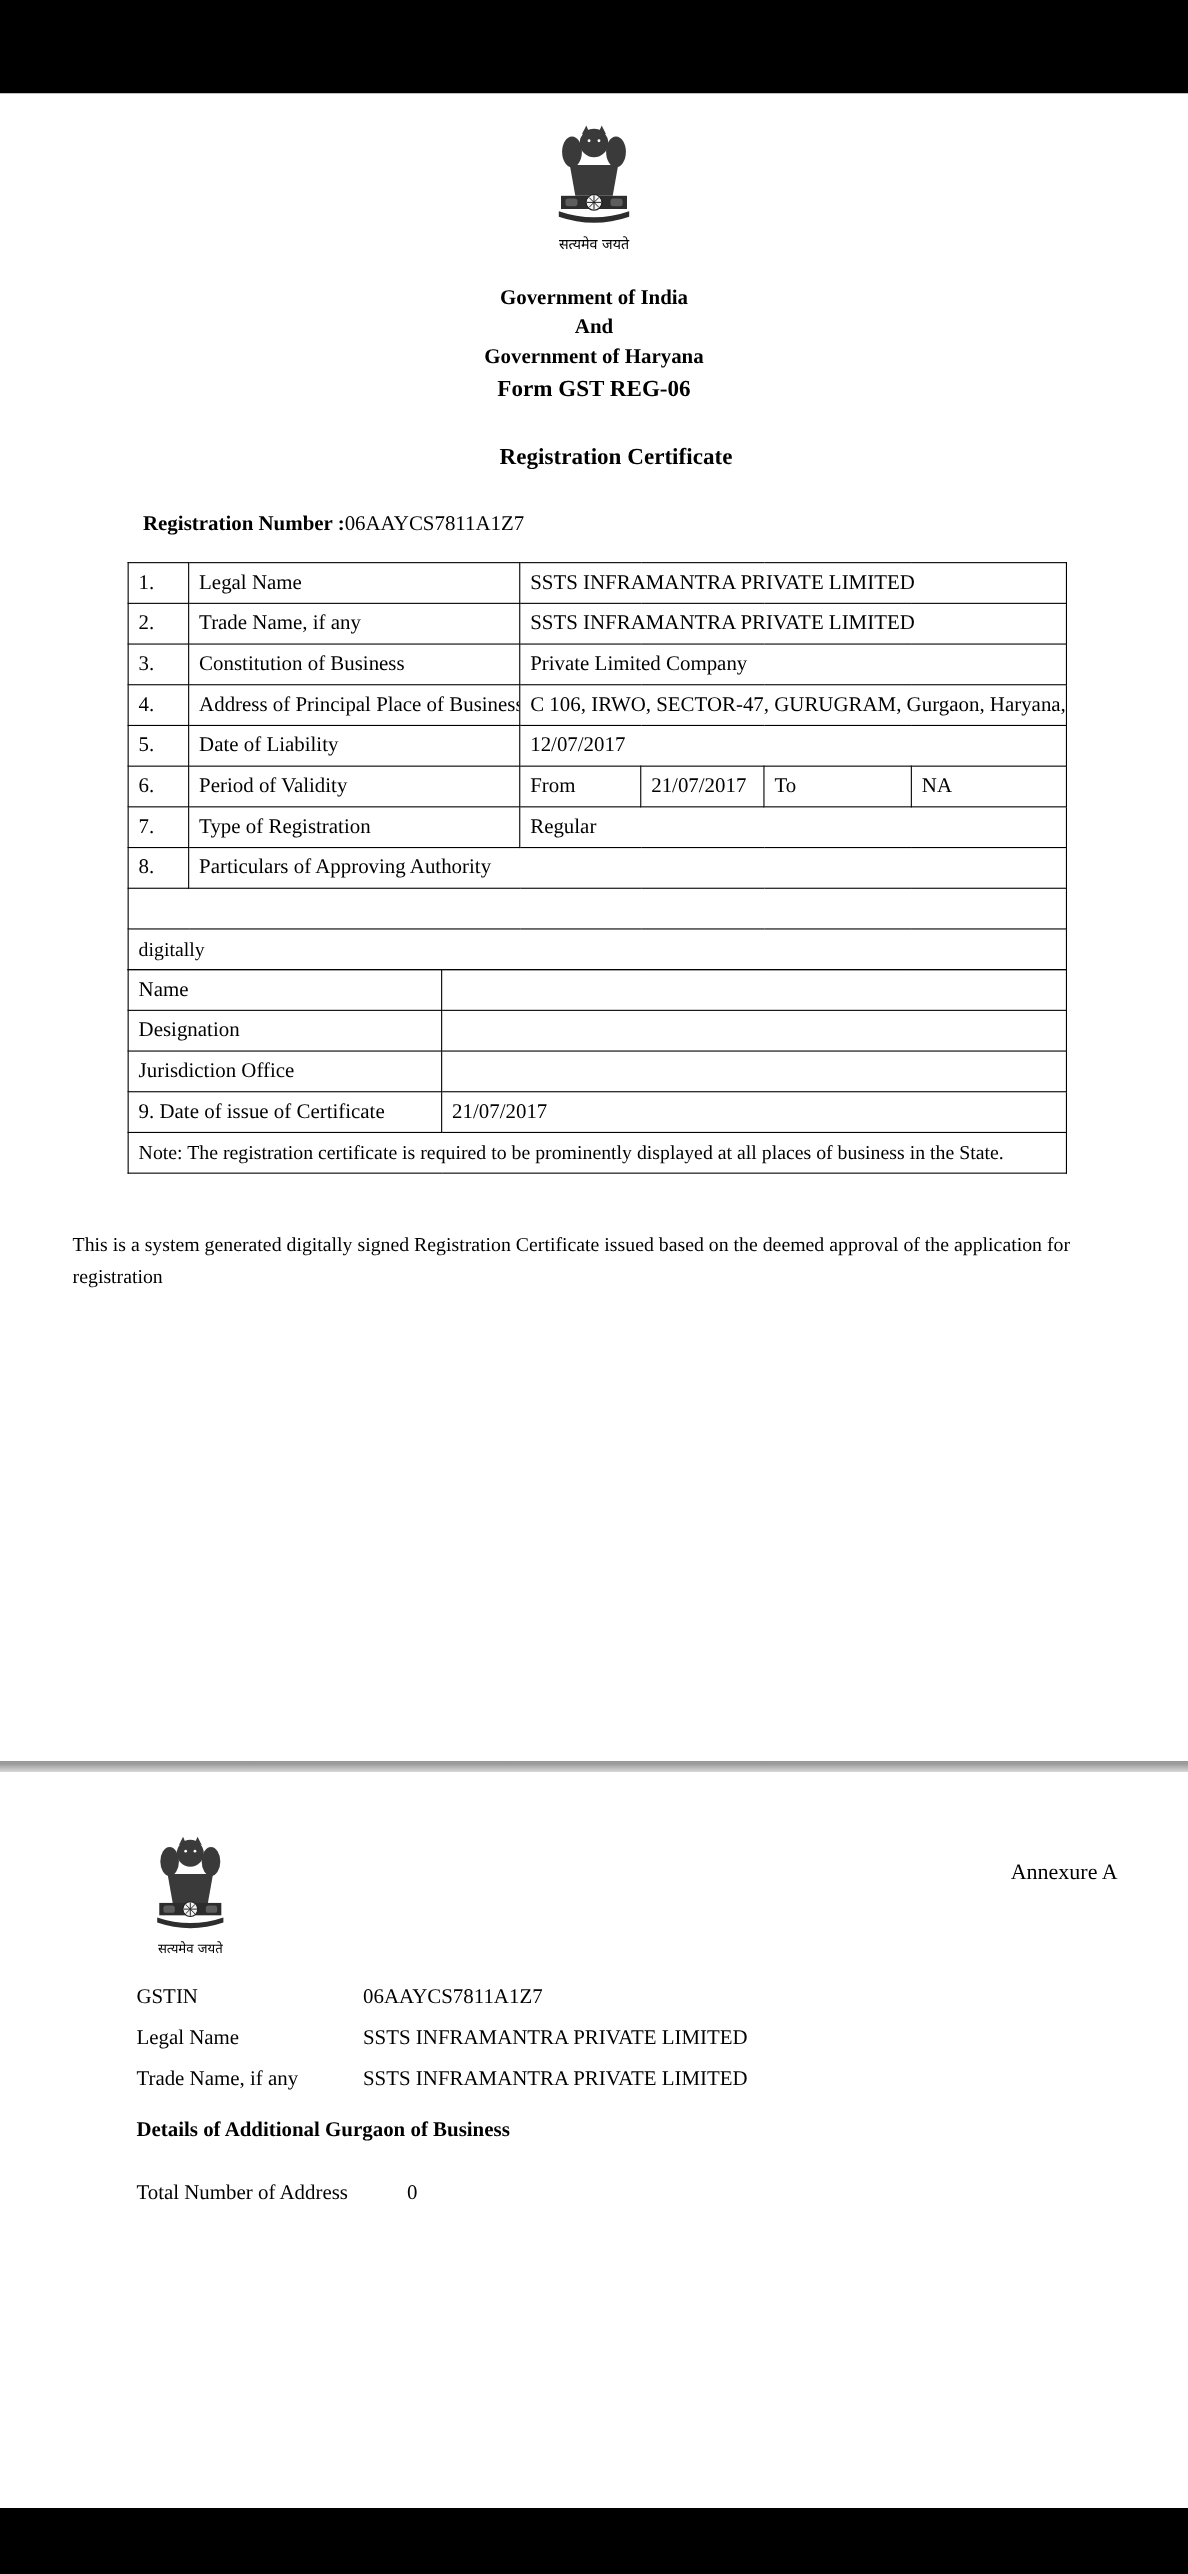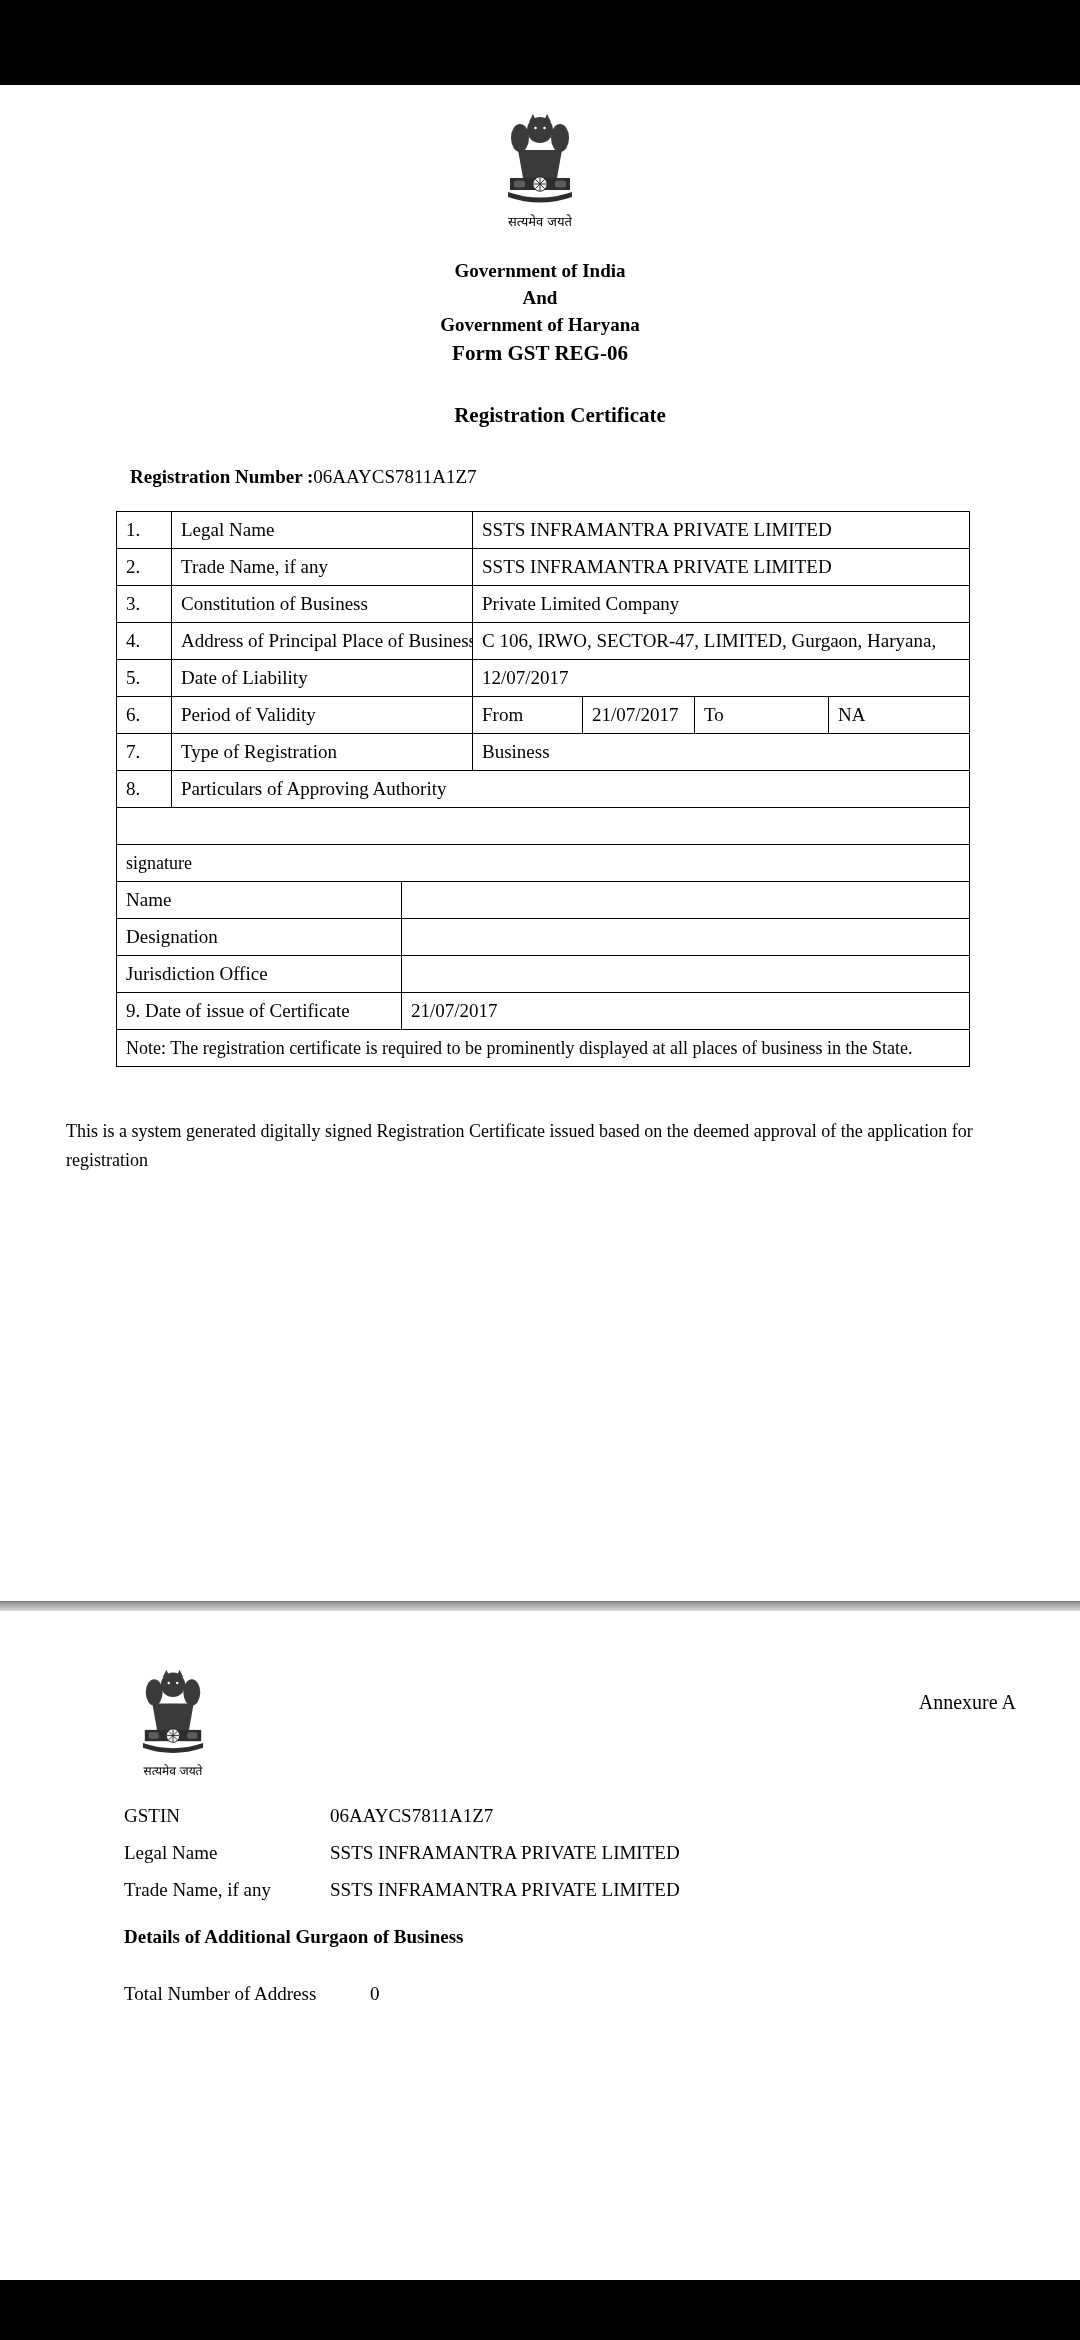--- a/index.html
+++ b/index.html
@@ -147,49 +147,49 @@
         <td colspan="4">SSTS INFRAMANTRA PRIVATE LIMITED</td>
       </tr>
       <tr>
         <td>3.</td>
         <td>Constitution of Business</td>
         <td colspan="4">Private Limited Company</td>
       </tr>
       <tr>
         <td>4.</td>
         <td>Address of Principal Place of Business</td>
-        <td colspan="4">C 106, IRWO, SECTOR-47, LIMITED, Gurgaon, Haryana,</td>
+        <td colspan="4">C 106, IRWO, SECTOR-47, GURUGRAM, Gurgaon, Haryana,</td>
       </tr>
       <tr>
         <td>5.</td>
         <td>Date of Liability</td>
         <td colspan="4">12/07/2017</td>
       </tr>
       <tr>
         <td>6.</td>
         <td>Period of Validity</td>
         <td>From</td>
         <td>21/07/2017</td>
         <td>To</td>
         <td>NA</td>
       </tr>
       <tr>
         <td>7.</td>
         <td>Type of Registration</td>
-        <td colspan="4">Business</td>
+        <td colspan="4">Regular</td>
       </tr>
       <tr>
         <td>8.</td>
         <td colspan="5">Particulars of Approving Authority</td>
       </tr>
       <tr>
         <td colspan="6" class="empty-cell"></td>
       </tr>
       <tr>
-        <td colspan="6" class="sig-cell">signature</td>
+        <td colspan="6" class="sig-cell">digitally</td>
       </tr>
     </tbody>
   </table>
 
   <table class="officer">
     <colgroup>
       <col style="width:285px">
         <col style="width:568px">
     </colgroup>
     <tbody>

